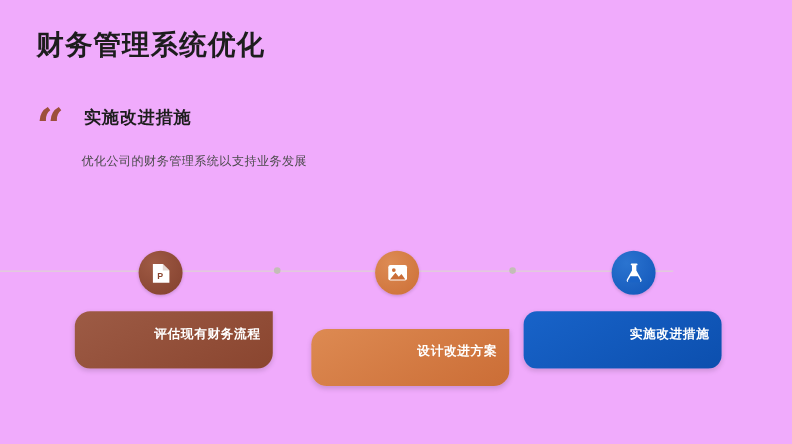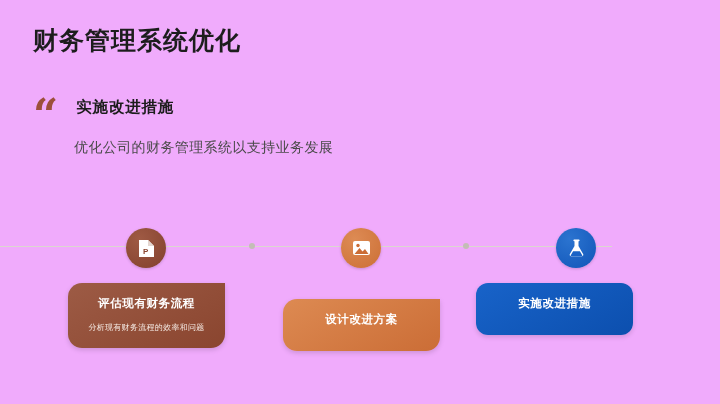--- a/index.html
+++ b/index.html
@@ -57,21 +57,21 @@
   .quote-heading {
     font-size: 15.5px;
     font-weight: bold;
     color: #1d1d1d;
     letter-spacing: 0.8px;
     white-space: nowrap;
   }
   .quote-desc {
     margin-top: 11px;
     margin-left: 41px;
-    font-size: 14px;
+    font-size: 11px;
     color: #4a4a4a;
     letter-spacing: 0.4px;
     white-space: nowrap;
   }
 
   
   .timeline-line {
     position: absolute;
     left: 0;
     top: 246px;
@@ -98,26 +98,26 @@
     border-radius: 50%;
     display: flex;
     align-items: center;
     justify-content: center;
     box-shadow: 0 1px 3px rgba(0,0,0,0.18);
   }
   .node svg { display: block; }
 
   .card {
     position: absolute;
-    width: 157px;
+    width: 180px;
     border-radius: 14px 0 14px 14px;
     padding: 13px 11px 14px;
     box-sizing: border-box;
     color: #ffffff;
-    text-align: center;
+    text-align: right;
     box-shadow: 0 2px 5px rgba(0,0,0,0.15);
   }
   .card-title {
     font-size: 11.5px;
     font-weight: bold;
     letter-spacing: 0.6px;
     margin-bottom: 10px;
     white-space: nowrap;
   }
   .card-desc {
@@ -170,21 +170,20 @@
     <span>
       <svg width="17" height="19" viewBox="0 0 17 19">
         <path d="M1 1 h9 l6 6 v11 a0 0 0 0 1 0 0 H1 Z" fill="#ffffff"></path>
         <path d="M10 1 v6 h6 Z" fill="#e4d6d0"></path>
         <text x="5" y="15" font-family="Liberation Sans, sans-serif" font-size="8" font-weight="bold" fill="#8a452f">P</text>
       </svg>
     </span>
   </div>
   <div class="card card-1">
     <div class="card-title">评估现有财务流程</div>
-    <div class="card-desc">分析现有财务流程的效率和问题</div>
   </div>
 
   <div class="node node-2">
     <span>
       <svg width="19" height="16" viewBox="0 0 19 16">
         <rect x="1" y="1" width="17" height="14" rx="2" fill="#ffffff"></rect>
         <circle cx="6" cy="5.5" r="1.7" fill="#cb6d36"></circle>
         <path d="M2.5 14 L7.5 8 L10.5 11.5 L13 9 L16.5 14 Z" fill="#cb6d36"></path>
       </svg>
     </span>

